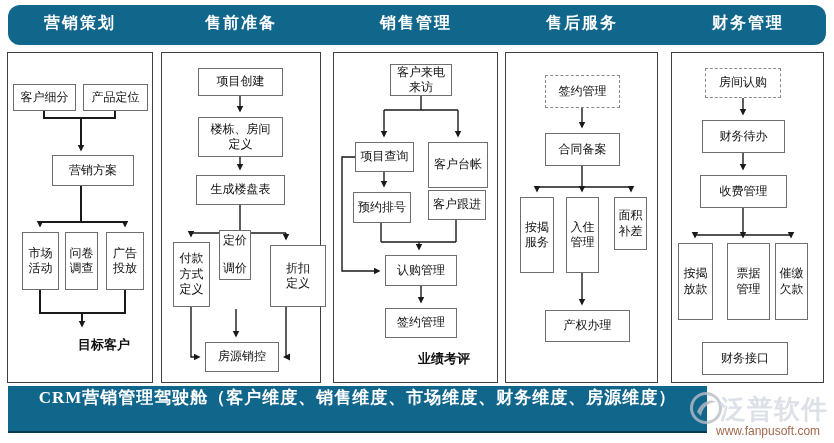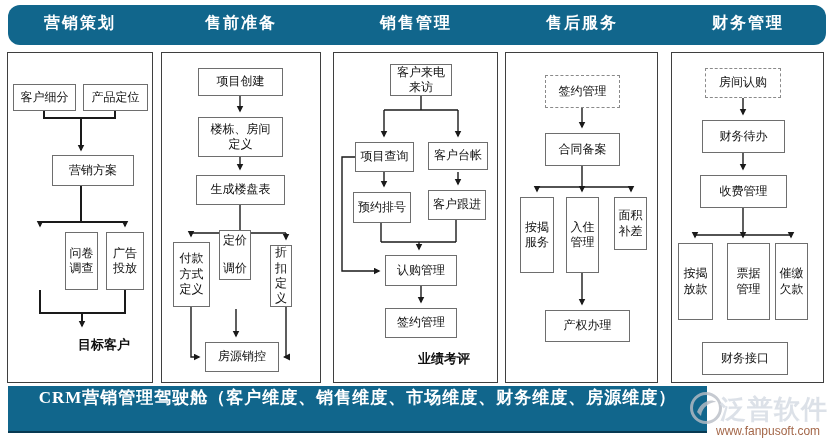--- a/index.html
+++ b/index.html
@@ -132,43 +132,45 @@
       <path d="M695,235 H791"></path>
       <path d="M695,235 V237" marker-end="url(#arw)"></path>
       <path d="M743,235 V237" marker-end="url(#arw)"></path>
       <path d="M791,235 V237" marker-end="url(#arw)"></path>
     </g>
   </svg>
 
   <div class="node" style="left:13px;top:84px;width:63px;height:27px">客户细分</div>
   <div class="node" style="left:83px;top:84px;width:65px;height:27px">产品定位</div>
   <div class="node" style="left:52px;top:155px;width:82px;height:31px">营销方案</div>
+  <div class="node" style="left:22px;top:232px;width:37px;height:58px">市场
+活动</div>
   <div class="node" style="left:65px;top:232px;width:33px;height:58px">问卷
 调查</div>
   <div class="node" style="left:106px;top:232px;width:38px;height:58px">广告
 投放</div>
   <div class="flow-label" style="left:30px;top:336px;width:100px">目标客户</div>
 
   <div class="node" style="left:198px;top:68px;width:85px;height:28px">项目创建</div>
   <div class="node" style="left:198px;top:117px;width:85px;height:40px">楼栋、房间
 定义</div>
   <div class="node" style="left:196px;top:175px;width:89px;height:30px">生成楼盘表</div>
   <div class="node" style="left:173px;top:242px;width:37px;height:65px">付款
 方式
 定义</div>
   <div class="node gap" style="left:219px;top:230px;width:32px;height:50px">定价
 调价</div>
-  <div class="node" style="left:270px;top:245px;width:22px;height:62px">折扣
+  <div class="node" style="left:270px;top:245px;width:56px;height:62px">折扣
 定义</div>
   <div class="node" style="left:205px;top:342px;width:74px;height:30px">房源销控</div>
 
   <div class="node" style="left:390px;top:64px;width:62px;height:32px">客户来电
 来访</div>
   <div class="node" style="left:355px;top:142px;width:59px;height:30px">项目查询</div>
-  <div class="node" style="left:428px;top:142px;width:60px;height:28px">客户台帐</div>
+  <div class="node" style="left:428px;top:142px;width:60px;height:46px">客户台帐</div>
   <div class="node" style="left:353px;top:192px;width:58px;height:31px">预约排号</div>
   <div class="node" style="left:385px;top:255px;width:72px;height:31px">认购管理</div>
   <div class="node" style="left:428px;top:190px;width:58px;height:30px">客户跟进</div>
   <div class="node" style="left:385px;top:308px;width:72px;height:30px">签约管理</div>
   <div class="flow-label" style="left:370px;top:350px;width:100px">业绩考评</div>
 
   <div class="node dashed" style="left:545px;top:75px;width:75px;height:33px">签约管理</div>
   <div class="node" style="left:545px;top:133px;width:75px;height:33px">合同备案</div>
   <div class="node" style="left:520px;top:197px;width:34px;height:76px">按揭
 服务</div>

